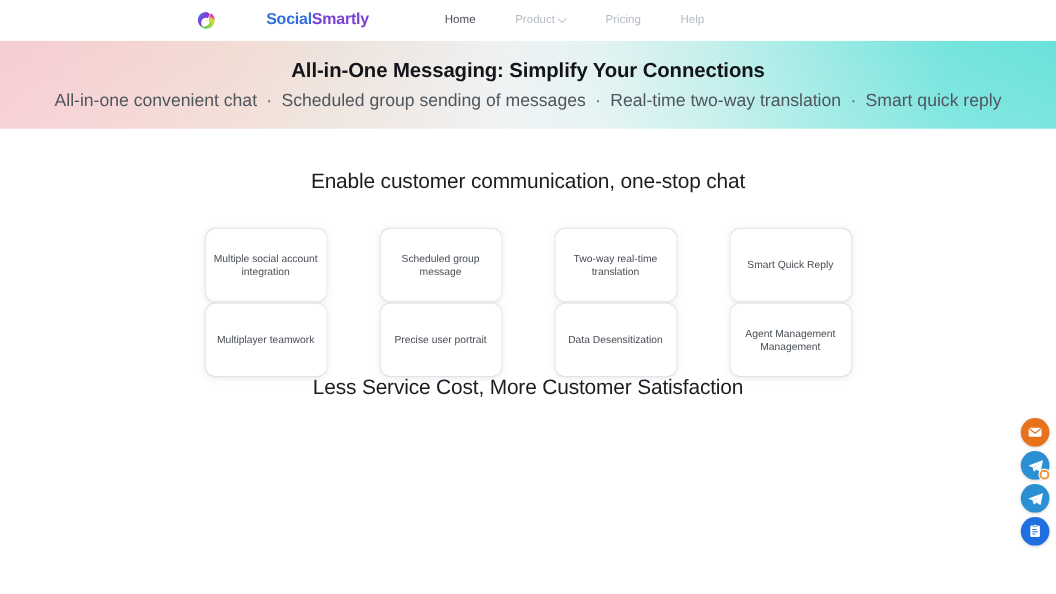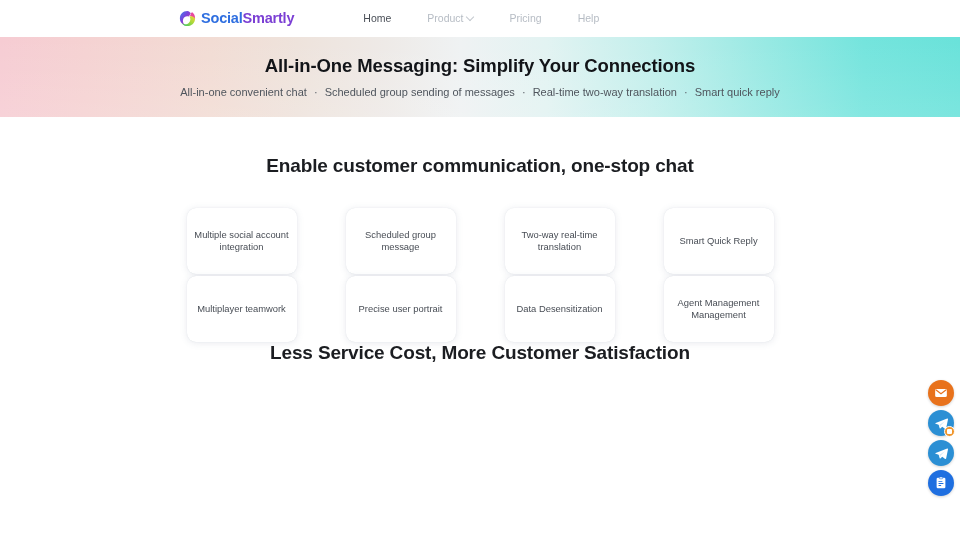--- a/index.html
+++ b/index.html
@@ -50,21 +50,21 @@
     display: block;
   }
 
   .brand-text {
     font-size: 14.5px;
     font-weight: bold;
     letter-spacing: -0.2px;
     line-height: 1;
     white-space: nowrap;
   }
-  .brand-text .b1 { color: #2f6fe0; }
+  .brand-text .b1 { color: #2f6fe0; margin-left: 41px; }
   .brand-text .b2 { color: #7b3fd4; }
 
   .nav-links {
     display: flex;
     align-items: center;
     margin-left: 51px;
     gap: 0;
   }
 
   .nav-link {
@@ -127,37 +127,37 @@
   .hero-title {
     font-size: 18.5px;
     font-weight: bold;
     color: #121418;
     letter-spacing: -0.1px;
     line-height: 1.1;
     margin-bottom: 9px;
   }
 
   .hero-sub {
-    font-size: 11px;
+    font-size: 16px;
     color: #4f555d;
     line-height: 1.1;
     white-space: nowrap;
   }
   .hero-sub .dot { padding: 0 4px; color: #5a6069; }
 
   
   .main {
     padding-top: 0;
     background: #fff;
   }
 
   .section-title {
     text-align: center;
     font-size: 19px;
-    font-weight: bold;
+    font-weight: normal;
     color: #1b1d21;
     letter-spacing: -0.15px;
   }
 
   .st-1 { margin-top: 38px; }
   .st-2 { }
 
   .cards-wrap {
     margin-top: 31px;
     display: flex;

